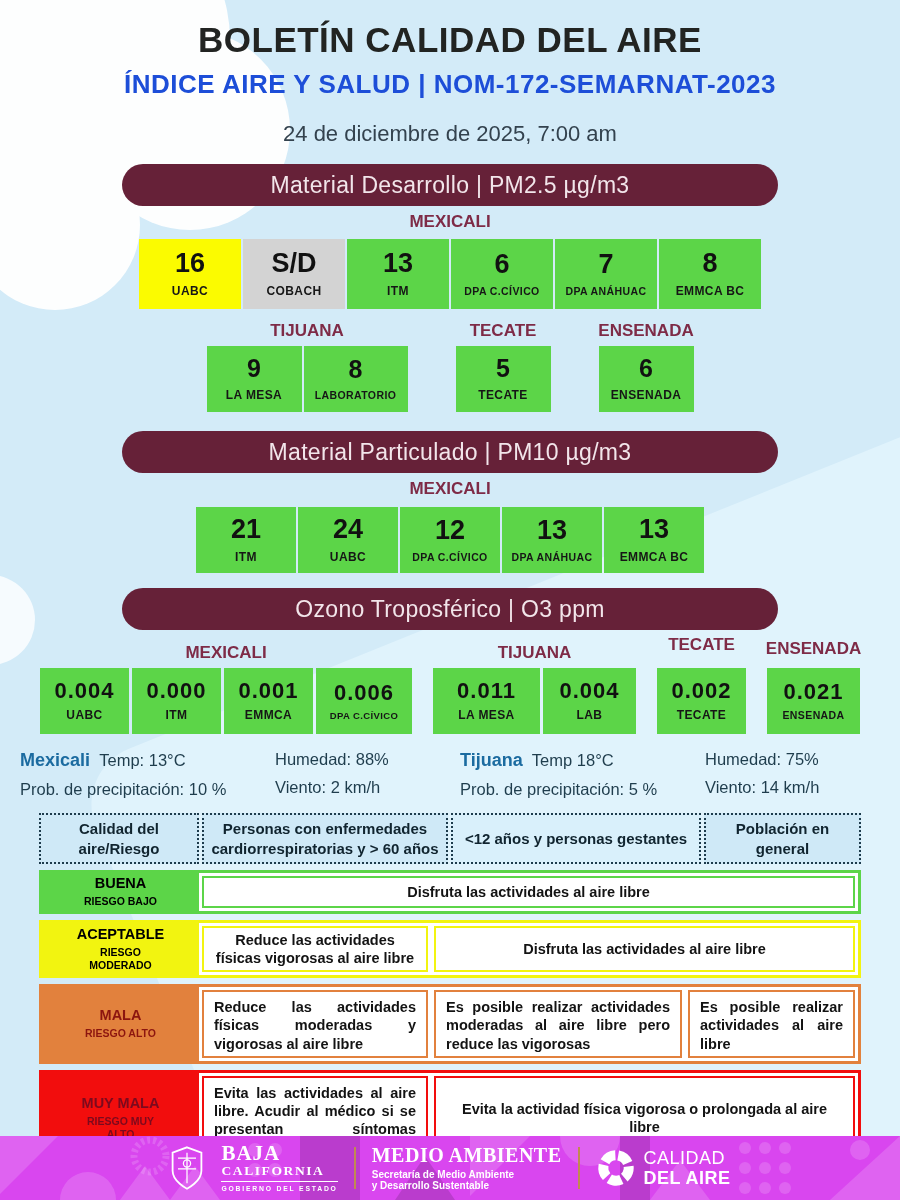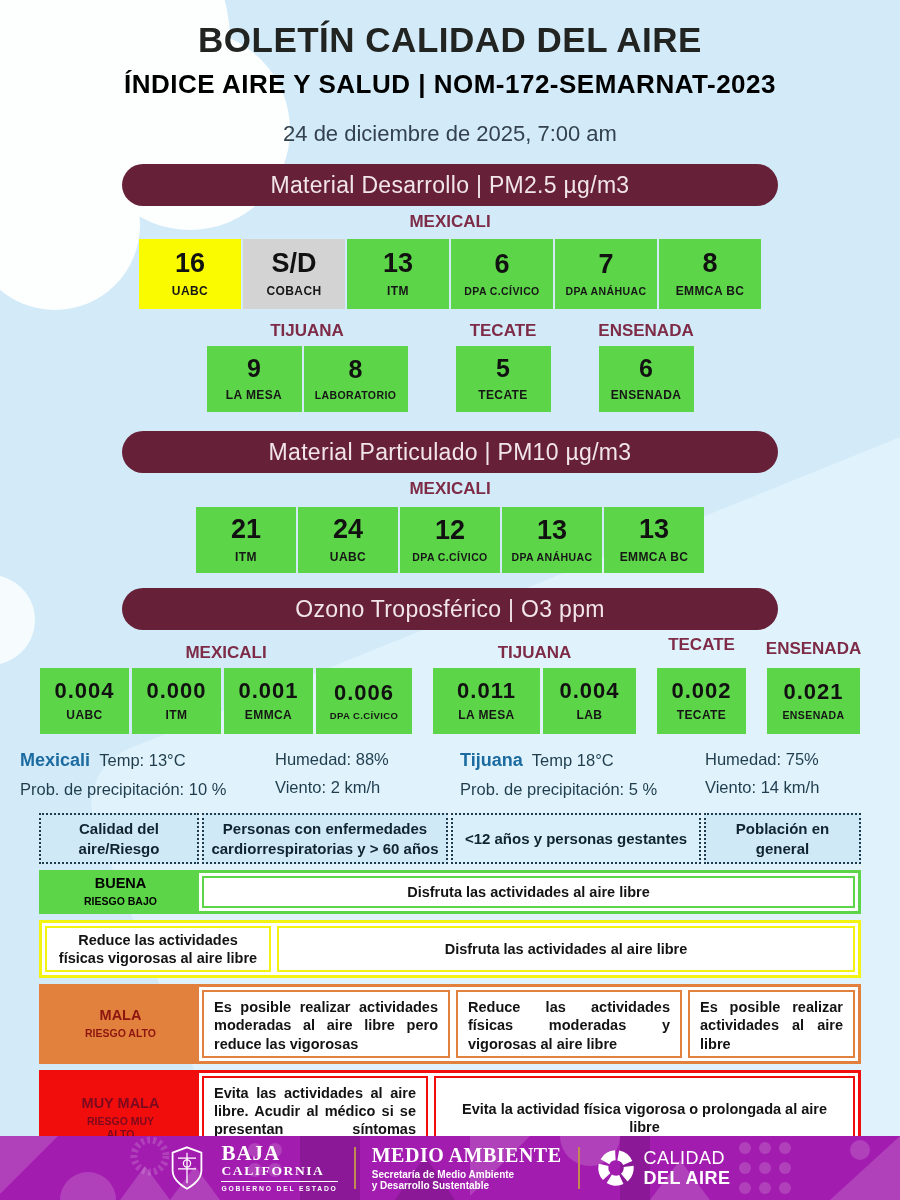--- a/index.html
+++ b/index.html
@@ -15,21 +15,21 @@
   .cloud1 { left:-70px; top:-110px; width:300px; height:300px; background:#fdfefe; border-radius:50%; }
   .cloud2 { left:90px; top:30px; width:200px; height:200px; background:#fdfefe; border-radius:50%; }
   .cloud3 { left:-30px; top:140px; width:170px; height:170px; background:#fdfefe; border-radius:50%; }
   .cloud4 { left:-55px; top:575px; width:90px; height:90px; background:#f6fbfe; border-radius:50%; }
   .lightband { right:-260px; top:560px; width:980px; height:760px; background:#e0f3fc; transform:rotate(-22deg); border-radius:60px; }
 
   .content { position:relative; z-index:1; padding-top:20px; }
 
   
   .title { text-align:center; font-size:35px; font-weight:800; letter-spacing:0.5px; color:#222422; }
-  .subtitle { text-align:center; font-size:26px; font-weight:600; color:#000000; margin-top:9px; letter-spacing:0.5px; }
+  .subtitle { text-align:center; font-size:26px; font-weight:600; color:#1d4ed8; margin-top:9px; letter-spacing:0.5px; }
   .datetime { text-align:center; font-size:22px; color:#33424e; margin-top:21px; }
 
   
   .banner {
     width:656px; height:42px; margin:0 auto; background:#662138;
     border-radius:22px; display:flex; align-items:center; justify-content:center;
     color:#f2e5ea; font-size:23px; letter-spacing:0.3px;
   }
   .banner-pm25 { margin-top:17px; }
   .banner-pm10 { margin-top:19px; }
@@ -108,21 +108,21 @@
   .row-muymala .rlabel { color:#7c0a1e; }
   .row-extrema .rlabel { color:#2d0a3d; }
   .rsk.narrow { max-width:78px; }
   .cw2 { width:226px; }
   .cw3 { width:248px; }
   .cflex { flex:1; }
 
   
   .footer {
     position:absolute; left:0; bottom:0; width:900px; height:64px;
-    background:#a21caf; overflow:hidden; z-index:2;
+    background:#d946ef; overflow:hidden; z-index:2;
   }
   .footer .pattern { position:absolute; inset:0; }
   .fcontent {
     position:relative; height:100%; display:flex; align-items:center; justify-content:center; gap:16px; color:#fff;
   }
   .fdivider { width:2px; height:42px; background:#c08a50; }
   .gov { text-align:left; font-family:"Liberation Serif", serif; line-height:1; }
   .gov .g1 { font-size:21px; font-weight:bold; letter-spacing:1px; }
   .gov .g2 { font-size:13.5px; font-weight:bold; letter-spacing:1.6px; border-bottom:1px solid #fff; padding-bottom:3px; }
   .gov .g3 { font-family:"Liberation Sans", sans-serif; font-size:6.8px; letter-spacing:1.8px; margin-top:4px; font-weight:bold; }
@@ -329,34 +329,38 @@
       <div class="rlabel">
         <span class="lvl">BUENA</span>
         <span class="rsk">RIESGO BAJO</span>
       </div>
       <div class="rcells">
         <div class="rcell cflex">Disfruta las actividades al aire libre</div>
       </div>
     </div>
 
     <div class="rrow row-aceptable">
+      <div class="rlabel">
+        <span class="lvl">ACEPTABLE</span>
+        <span class="rsk narrow">RIESGO MODERADO</span>
+      </div>
       <div class="rcells">
         <div class="rcell cw2">Reduce las actividades físicas vigorosas al aire libre</div>
         <div class="rcell cflex">Disfruta las actividades al aire libre</div>
       </div>
     </div>
 
     <div class="rrow row-mala">
       <div class="rlabel">
         <span class="lvl">MALA</span>
         <span class="rsk">RIESGO ALTO</span>
       </div>
       <div class="rcells">
+        <div class="rcell cw2 just">Reduce las actividades físicas moderadas y vigorosas al aire libre</div>
         <div class="rcell cw3 just">Es posible realizar actividades moderadas al aire libre pero reduce las vigorosas</div>
-        <div class="rcell cw2 just">Reduce las actividades físicas moderadas y vigorosas al aire libre</div>
         <div class="rcell cflex just">Es posible realizar actividades al aire libre</div>
       </div>
     </div>
 
     <div class="rrow row-muymala">
       <div class="rlabel">
         <span class="lvl">MUY MALA</span>
         <span class="rsk narrow">RIESGO MUY ALTO</span>
       </div>
       <div class="rcells">

